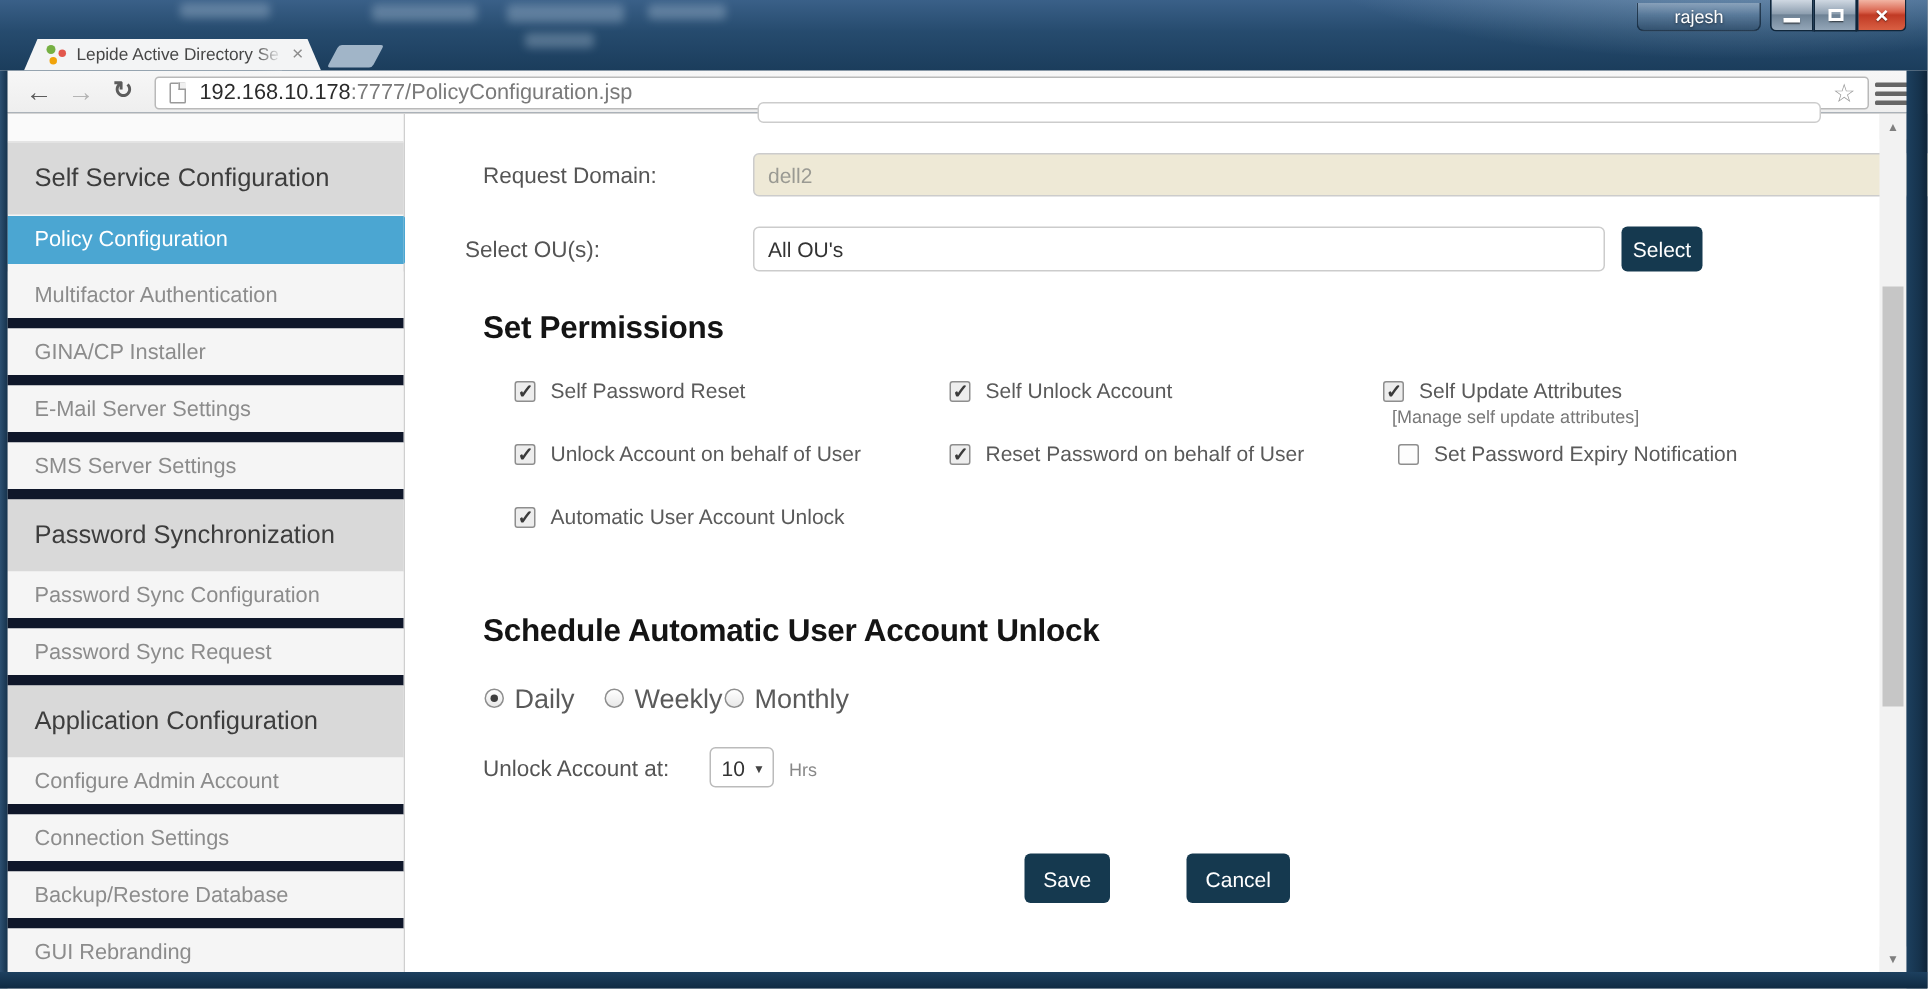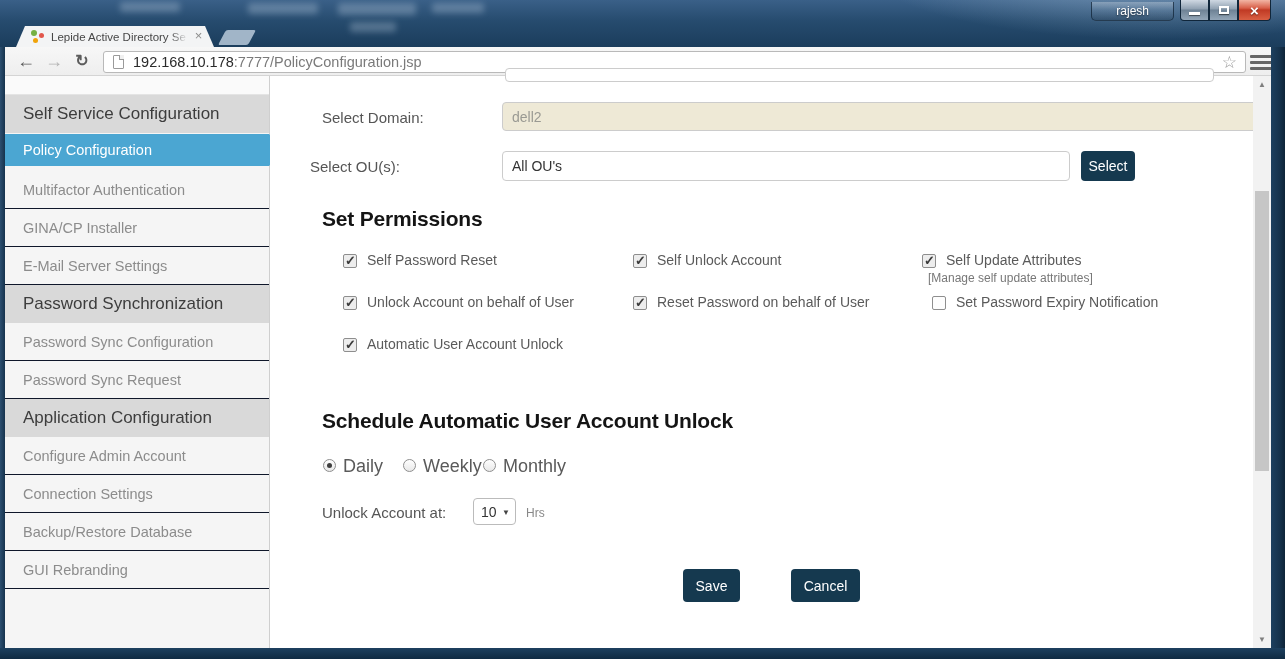--- a/index.html
+++ b/index.html
@@ -76,24 +76,24 @@
     display:flex; flex-direction:column; justify-content:center; gap:3px; }
   .menu-btn i { display:block; height:3px; background:#666; border-radius:1px; }
 
   
   .viewport { position:absolute; left:5px; top:76px; width:1266px; height:572px; background:#fff; }
 
   
   .sidebar { position:absolute; left:0; top:0; width:265px; height:572px;
     background:#f5f5f5; border-right:1px solid #cfcfcf; }
   .sb-partial { height:19px; background:#fafafa; border-bottom:1px solid #e4e4e4; }
-  .sb-header { height:38px; background:#d9d9d9; color:#3d3d3d; font-size:17px;
+  .sb-header { height:48px; background:#d9d9d9; color:#3d3d3d; font-size:17px;
     display:flex; align-items:center; padding-left:18px; }
   .sb-item { height:38px; color:#8c8c8c; font-size:14.5px; display:flex; align-items:center;
-    padding-left:18px; border-bottom:1px solid #0f172a; background:#f5f5f5; }
+    padding-left:18px; border-bottom:7px solid #0f172a; background:#f5f5f5; }
   .sb-item.active { height:32px; margin:1px 0 5px 0; background:#4ba6d2; color:#fff;
     border-bottom:none; position:relative; overflow:visible; }
   .sb-item.active::after { content:""; position:absolute; right:-15px; top:0;
     border-top:16px solid transparent; border-bottom:16px solid transparent; border-left:15px solid #4ba6d2; }
 
   
   .main { position:absolute; left:265px; top:0; width:983px; height:572px; background:#fff; }
   .cutoff-input { position:absolute; left:235px; top:-8px; width:709px; height:14px;
     border:1px solid #ccc; border-radius:4px; background:#fff; }
   .fld-label { position:absolute; font-size:15px; color:#555; }
@@ -189,34 +189,35 @@
 
 <div class="viewport">
 
   <div class="sidebar">
     <div class="sb-partial"></div>
     <div class="sb-header">Self Service Configuration</div>
     <div class="sb-item active">Policy Configuration</div>
     <div class="sb-item">Multifactor Authentication</div>
     <div class="sb-item">GINA/CP Installer</div>
     <div class="sb-item">E-Mail Server Settings</div>
+    <div class="sb-item">SMS Server Settings</div>
     <div class="sb-header">Password Synchronization</div>
     <div class="sb-item">Password Sync Configuration</div>
     <div class="sb-item">Password Sync Request</div>
     <div class="sb-header">Application Configuration</div>
     <div class="sb-item">Configure Admin Account</div>
     <div class="sb-item">Connection Settings</div>
     <div class="sb-item">Backup/Restore Database</div>
     <div class="sb-item">GUI Rebranding</div>
   </div>
 
   <div class="main">
     <div class="cutoff-input"></div>
 
-    <div class="fld-label" style="left:52px; top:33px;">Select Domain:</div>
+    <div class="fld-label" style="left:52px; top:33px;">Request Domain:</div>
     <input class="inp disabled" style="left: 232px; top: 26px; width: 808px; height: 29px;" disabled="" value="dell2">
 
     <div class="fld-label" style="left:40px; top:82px;">Select OU(s):</div>
     <input class="inp white" style="left: 232px; top: 75px; width: 568px; height: 30px;" value="All OU's">
     <button class="btn-navy" style="left:811px; top:75px; width:54px; height:30px;">Select</button>
 
     <h2 class="sec" style="left:52px; top:131px;">Set Permissions</h2>
 
     <div class="chk-row" style="left:73px; top:177px;">
       <input type="checkbox" class="cb" checked="" style="">

